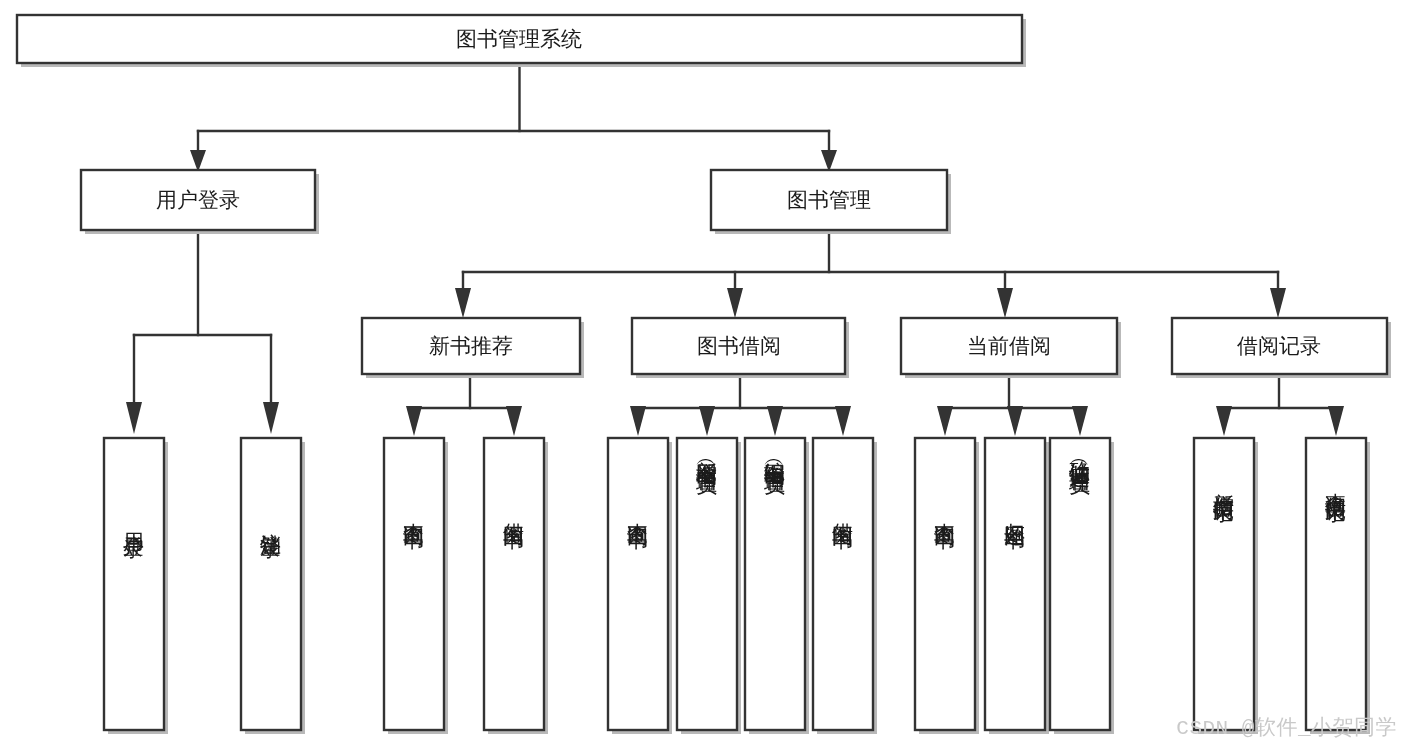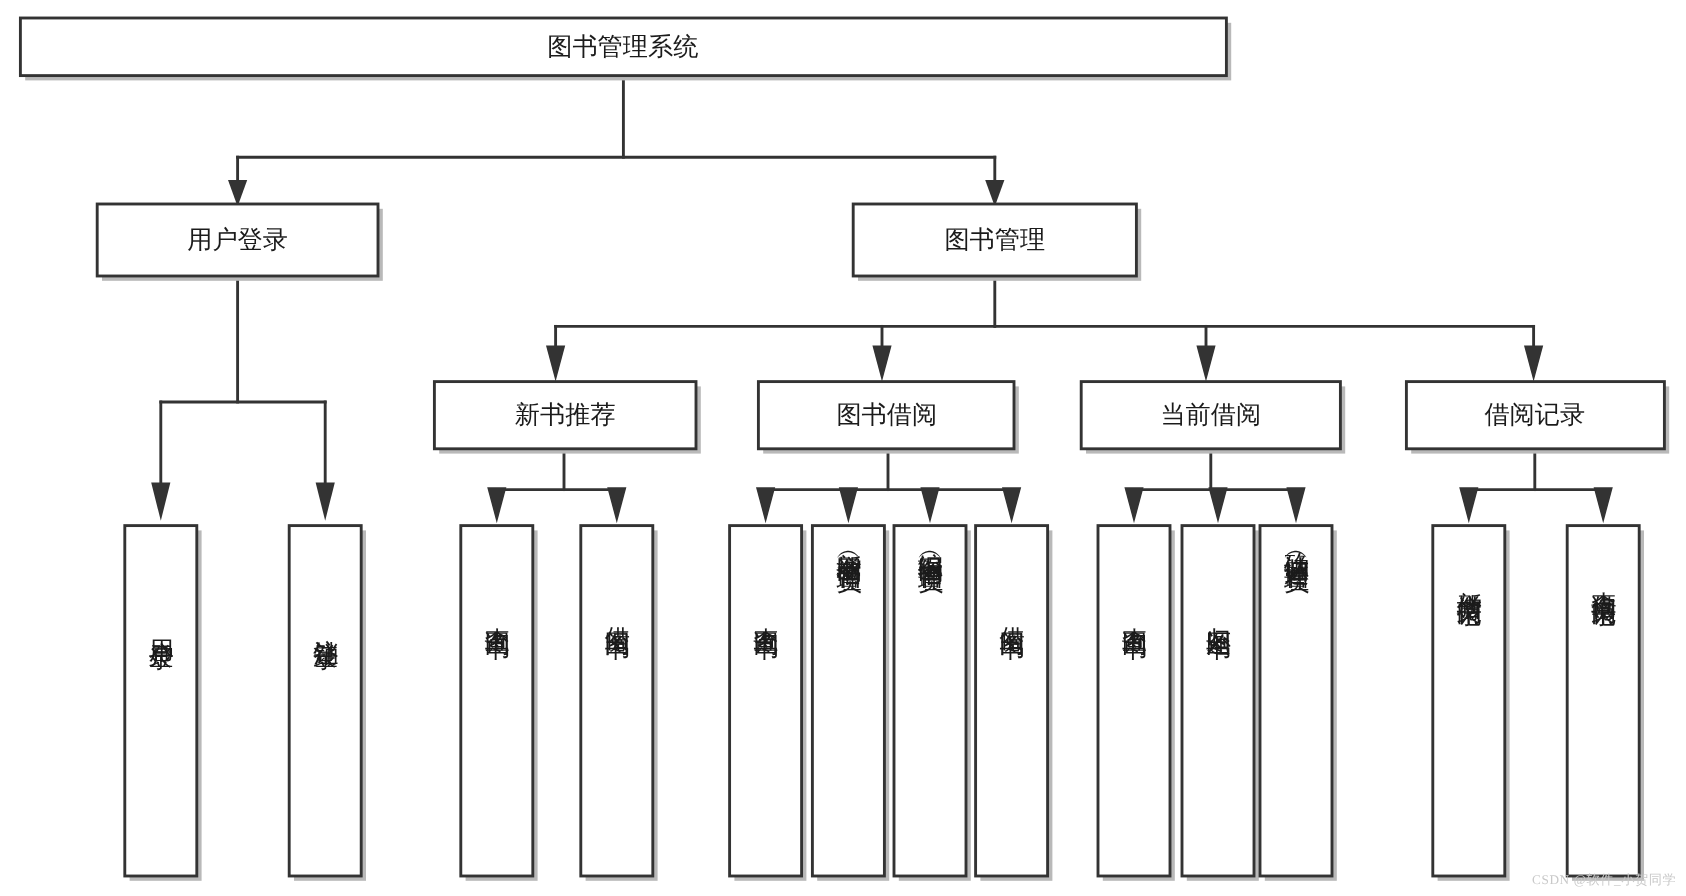--- a/index.html
+++ b/index.html
@@ -62,22 +62,22 @@
     position: absolute;
     display: flex;
     align-items: flex-start;
     justify-content: center;
     pointer-events: none;
   }
   .watermark {
     position: absolute;
     right: 8px;
     bottom: 6px;
-    font-family: Liberation Serif, serif;
-    font-size: 11px;
+    font-family: Liberation Mono, monospace;
+    font-size: 21px;
     color: #c9c9c9;
     letter-spacing: 0.5px;
     white-space: nowrap;
   }
 </style>
 </head>
 <body>
 
 <div id="diagram-root">
 

